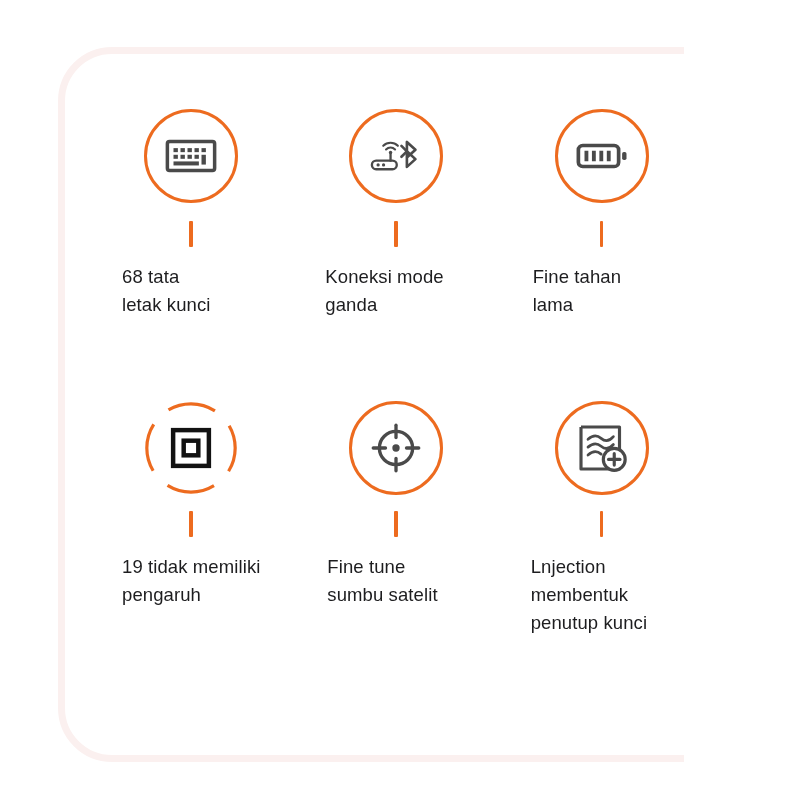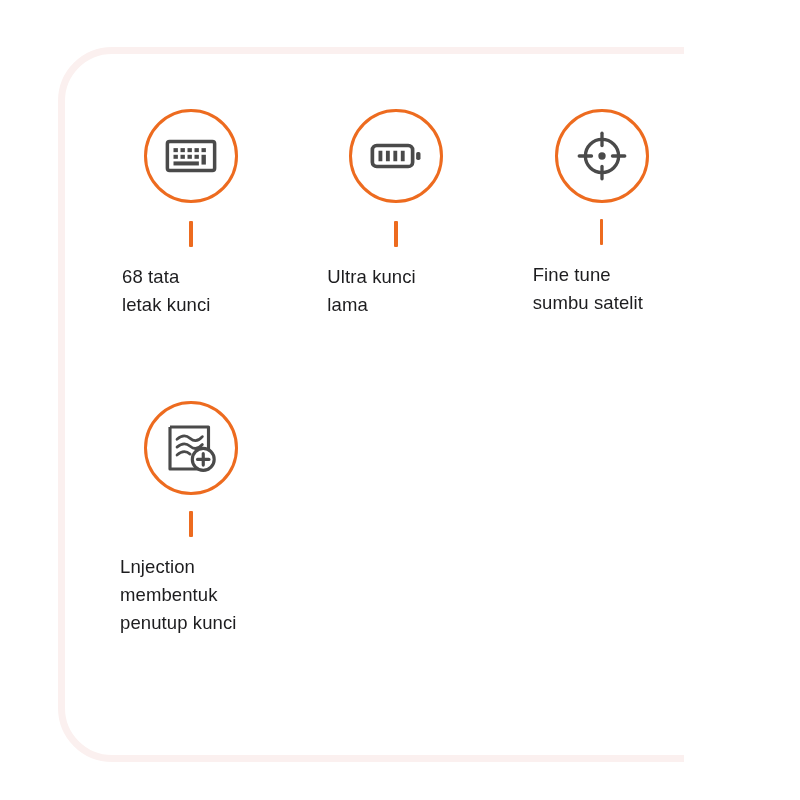--- a/index.html
+++ b/index.html
@@ -137,40 +137,84 @@
             <rect x="44" y="30.6" width="5" height="11.2" fill="#4A4A4A"></rect>
             <rect x="12" y="38.2" width="29" height="4.6" fill="#4A4A4A"></rect>
           </svg>
         </div>
       </div>
       <div class="connector"></div>
       <div class="label">68 tata
 letak kunci</div>
     </div>
 
+    <div class="feature row1 col2">
+      <div class="circle-wrap">
+        <div class="ring"></div>
+        <div class="glyph">
+          <svg viewBox="0 0 72 64" width="62" height="56">
+
+            <rect x="5" y="38" width="32" height="11" rx="5.5" fill="none" stroke="#4A4A4A" stroke-width="3"></rect>
+            <circle cx="13" cy="43.5" r="2.1" fill="#4A4A4A"></circle>
+            <circle cx="20" cy="43.5" r="2.1" fill="#4A4A4A"></circle>
+
+            <line x1="29" y1="38" x2="29" y2="29" stroke="#4A4A4A" stroke-width="3" stroke-linecap="round"></line>
+
+            <circle cx="29" cy="27.5" r="2.2" fill="#4A4A4A"></circle>
+            <path d="M23.2 23.5a8.2 8.2 0 0 1 11.6 0" fill="none" stroke="#4A4A4A" stroke-width="2.7" stroke-linecap="round"></path>
+            <path d="M19.6 18.9a13.4 13.4 0 0 1 18.8 0" fill="none" stroke="#4A4A4A" stroke-width="2.7" stroke-linecap="round"></path>
+
+            <path d="M50 14 L61 24 L50 34 L50 14 L50 46 L61 36 L50 26" fill="none" stroke="#4A4A4A" stroke-width="3.4" stroke-linejoin="round" stroke-linecap="round"></path>
+            <line x1="43" y1="19" x2="50" y2="26" stroke="#4A4A4A" stroke-width="3.4" stroke-linecap="round"></line>
+            <line x1="43" y1="33" x2="50" y2="26" stroke="#4A4A4A" stroke-width="3.4" stroke-linecap="round"></line>
+          </svg>
+        </div>
+      </div>
+      <div class="connector"></div>
+      <div class="label">Koneksi mode
+ganda</div>
+    </div>
 
     <div class="feature row1 col3">
       <div class="circle-wrap">
         <div class="ring"></div>
         <div class="glyph">
           <svg viewBox="0 0 64 64" width="56" height="56">
             <rect x="5" y="20" width="46" height="24" rx="5" fill="none" stroke="#4A4A4A" stroke-width="4.2"></rect>
             <rect x="55" y="27.5" width="5" height="9" rx="2" fill="#4A4A4A"></rect>
             <rect x="12" y="26" width="4.4" height="12" fill="#4A4A4A"></rect>
             <rect x="20.5" y="26" width="4.4" height="12" fill="#4A4A4A"></rect>
             <rect x="29" y="26" width="4.4" height="12" fill="#4A4A4A"></rect>
             <rect x="37.5" y="26" width="4.4" height="12" fill="#4A4A4A"></rect>
           </svg>
         </div>
       </div>
       <div class="connector"></div>
-      <div class="label">Ultra kunci
+      <div class="label">Fine tahan
 lama</div>
     </div>
 
+    <div class="feature row2 col1">
+      <div class="circle-wrap">
+        <div class="ring dashed">
+          <svg viewBox="0 0 100 100" width="94" height="94">
+            <circle cx="50" cy="50" r="47" fill="none" stroke="#ed6b1f" stroke-width="3.4" stroke-dasharray="52 22" stroke-dashoffset="26" stroke-linecap="butt"></circle>
+          </svg>
+        </div>
+        <div class="glyph">
+          <svg viewBox="0 0 64 64" width="52" height="52">
+            <rect x="10" y="10" width="44" height="44" fill="none" stroke="#121212" stroke-width="5.5"></rect>
+            <rect x="23" y="23" width="18" height="18" fill="none" stroke="#121212" stroke-width="5.5"></rect>
+          </svg>
+        </div>
+      </div>
+      <div class="connector"></div>
+      <div class="label">19 tidak memiliki
+pengaruh</div>
+    </div>
 
     <div class="feature row2 col3">
       <div class="circle-wrap">
         <div class="ring"></div>
         <div class="glyph">
           <svg viewBox="0 0 64 64" width="56" height="56">
             <circle cx="32" cy="32" r="19" fill="none" stroke="#4A4A4A" stroke-width="3.8"></circle>
             <circle cx="32" cy="32" r="4.2" fill="#4A4A4A"></circle>
             <line x1="32" y1="6" x2="32" y2="20" stroke="#4A4A4A" stroke-width="3.8" stroke-linecap="round"></line>
             <line x1="32" y1="44" x2="32" y2="58" stroke="#4A4A4A" stroke-width="3.8" stroke-linecap="round"></line>

